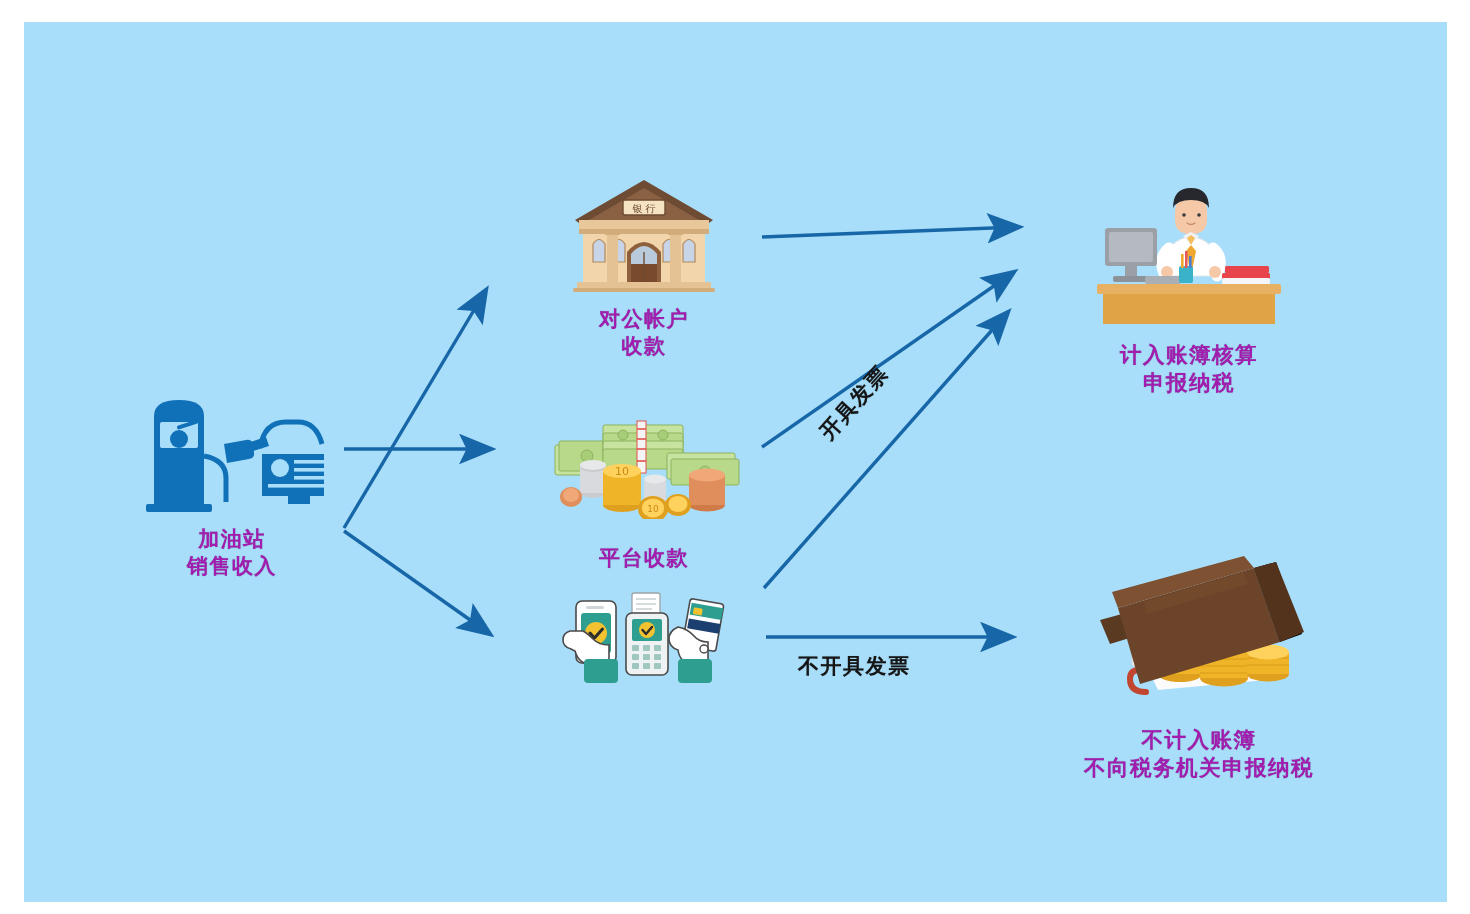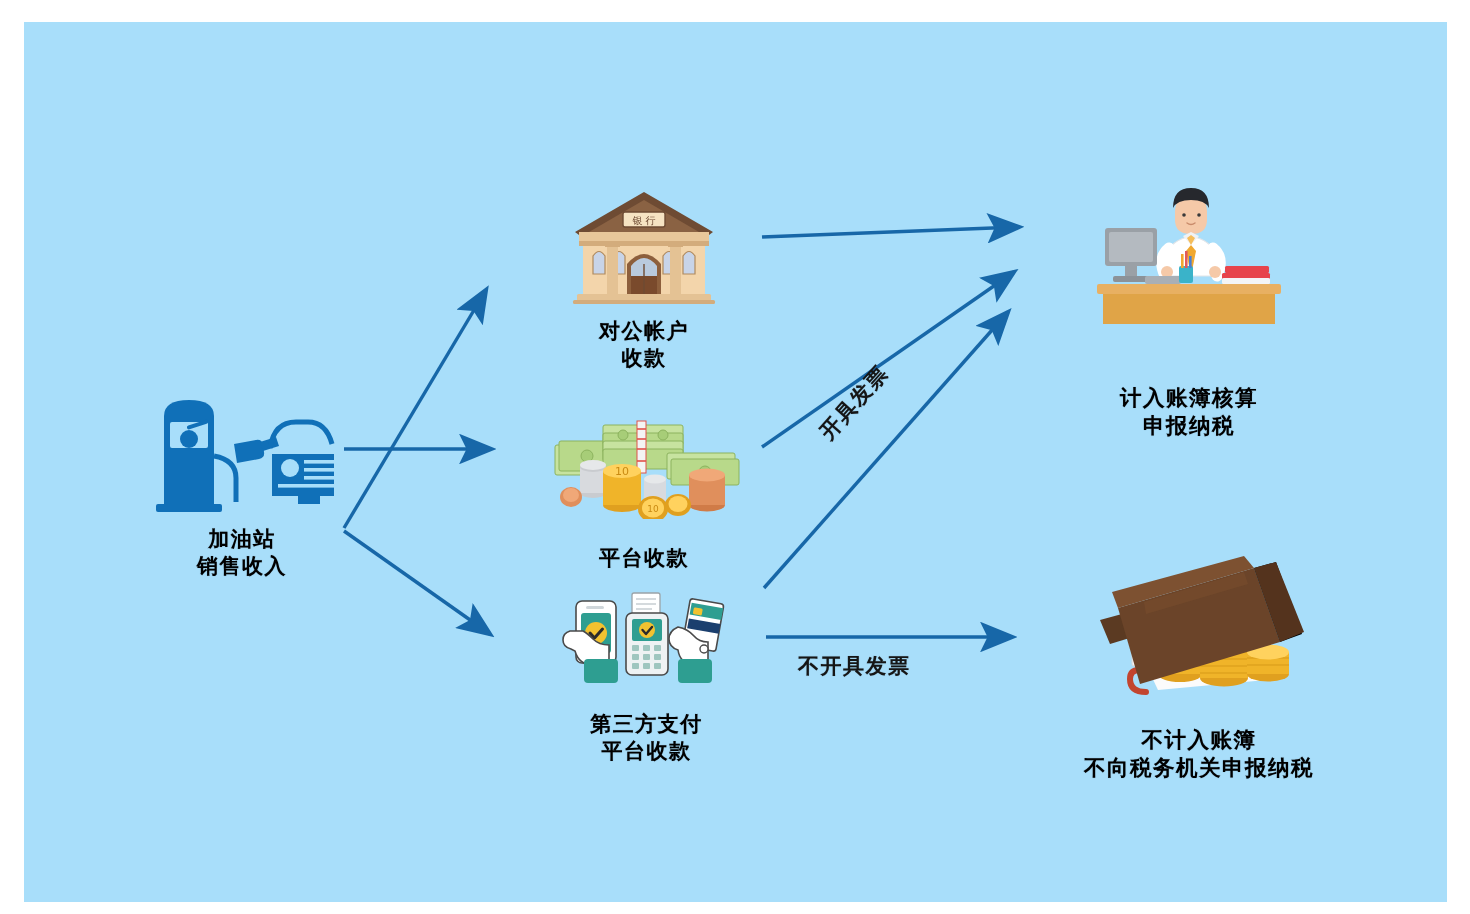--- a/index.html
+++ b/index.html
@@ -8,21 +8,21 @@
     width:1470px;height:914px;position:relative;overflow:hidden;
     font-family:"DejaVu Serif","Liberation Serif",serif;
   }
   #canvas{
     position:absolute;left:24px;top:22px;width:1423px;height:880px;
     background:#a8defa;overflow:hidden;
   }
   .node{position:absolute;display:flex;flex-direction:column;align-items:center;}
   .node .art{position:relative;}
   .caption{
-    margin-top:10px;text-align:center;color:#000000;
+    margin-top:10px;text-align:center;color:#a21caf;
     font-weight:bold;line-height:1.28;white-space:pre-line;
     font-family:"DejaVu Serif","Liberation Serif",serif;
     text-shadow:0 0 1px rgba(20,20,20,.35);
   }
   .cap-20{font-size:21px;letter-spacing:1.5px;}
   .cap-21{font-size:21.5px;letter-spacing:1.5px;}
   svg.flow{position:absolute;left:0;top:0;width:1423px;height:880px;overflow:visible;}
   .edge-label{
     position:absolute;color:#151515;font-weight:bold;font-size:21px;
     letter-spacing:1.5px;white-space:nowrap;
@@ -54,21 +54,21 @@
 
     <line x1="740" y1="566" x2="984" y2="290" stroke="#1767a8" stroke-width="3.4" marker-end="url(#ah)"></line>
 
     <line x1="742" y1="615" x2="988" y2="615" stroke="#1767a8" stroke-width="3.4" marker-end="url(#ah)"></line>
   </svg>
 
   <div class="edge-label" style="left:800px;top:400px;transform:rotate(-48deg);transform-origin:left center;">开具发票</div>
 
   <div class="edge-label" style="left:774px;top:630px;">不开具发票</div>
 
-  <div class="node" style="left:108px;top:360px;width:220px;">
+  <div class="node" style="left:98px;top:360px;width:220px;">
     <div class="art">
       <svg width="200" height="130" viewBox="0 0 200 130">
 
         <rect x="14" y="122" width="66" height="8" rx="2" fill="#1070b8"></rect>
         <path d="M22 34 q0-16 25-16 q25 0 25 16 v88 h-50 z" fill="#1070b8"></path>
         <rect x="28" y="40" width="38" height="26" rx="2" fill="#a8defa"></rect>
 
         <circle cx="47" cy="57" r="9" fill="#1070b8"></circle>
         <rect x="45" y="44" width="22" height="4" rx="2" fill="#1070b8" transform="rotate(-18 45 46)"></rect>
 
@@ -83,21 +83,21 @@
         <rect x="162" y="78" width="32" height="3.6" fill="#a8defa"></rect>
         <rect x="162" y="86" width="32" height="3.6" fill="#a8defa"></rect>
         <rect x="162" y="94" width="32" height="3.6" fill="#a8defa"></rect>
         <rect x="136" y="102" width="58" height="3.6" fill="#a8defa"></rect>
       </svg>
     </div>
     <div class="caption cap-20">加油站
 销售收入</div>
   </div>
 
-  <div class="node" style="left:520px;top:164px;width:200px;justify-content:center;">
+  <div class="node" style="left:520px;top:152px;width:200px;justify-content:center;">
     <div class="art">
       <svg width="150" height="118" viewBox="0 0 150 118">
 
         <path d="M75 6 L144 46 L136 52 L75 17 L14 52 L6 46 Z" fill="#6e4b33"></path>
         <path d="M75 14 L130 46 L20 46 Z" fill="#8a6243"></path>
 
         <rect x="54" y="26" width="42" height="15" rx="2" fill="#f6e3c2" stroke="#6e4b33" stroke-width="1.4"></rect>
         <text x="75" y="37.5" font-size="10" fill="#6e4b33" text-anchor="middle" font-family="DejaVu Sans, sans-serif">银 行</text>
 
         <rect x="10" y="46" width="130" height="11" fill="#e8c79a"></rect>
@@ -240,25 +240,23 @@
           <rect x="132" y="14" width="34" height="48" rx="3" fill="#ffffff" stroke="#4a4a4a" stroke-width="1.6" transform="rotate(10 149 38)"></rect>
           <rect x="134" y="18" width="32" height="12" fill="#2e9e91" transform="rotate(10 149 38)"></rect>
           <rect x="134" y="34" width="32" height="10" fill="#1b3f6e" transform="rotate(10 149 38)"></rect>
           <rect x="137" y="22" width="9" height="7" rx="1.5" fill="#f2c230" transform="rotate(10 149 38)"></rect>
           <path d="M124 40 q-9 4-9 12 q0 8 9 11 q2 14 16 14 h14 v-22 q-9 0-14-6 q-6-7-16-9 z" fill="#ffffff" stroke="#4a4a4a" stroke-width="1.6"></path>
           <rect x="124" y="72" width="34" height="24" rx="4" fill="#2e9e91"></rect>
           <circle cx="150" cy="62" r="4" fill="#ffffff" stroke="#4a4a4a" stroke-width="1.4"></circle>
         </g>
       </svg>
     </div>
-    <div class="caption cap-20">第三方支付
-平台收款</div>
-  </div>
-
-  <div class="node" style="left:1040px;top:150px;width:250px;gap:43px;">
+  </div>
+
+  <div class="node" style="left:1040px;top:150px;width:250px;">
     <div class="art">
       <svg width="200" height="155" viewBox="0 0 200 155">
 
         <g>
           <path d="M86 40 q0-16 16-16 q16 0 16 16 v8 q0 14-16 14 q-16 0-16-14 z" fill="#f5c9a8"></path>
           <path d="M84 36 q0-20 18-20 q18 0 18 20 q-4-8-18-8 q-14 0-18 8 z" fill="#26282d"></path>
 
           <circle cx="95" cy="43" r="1.8" fill="#3a3a3a"></circle>
           <circle cx="110" cy="43" r="1.8" fill="#3a3a3a"></circle>
           <path d="M98 51 q4 3 8 0" stroke="#c98b6b" stroke-width="1.4" fill="none" stroke-linecap="round"></path>

